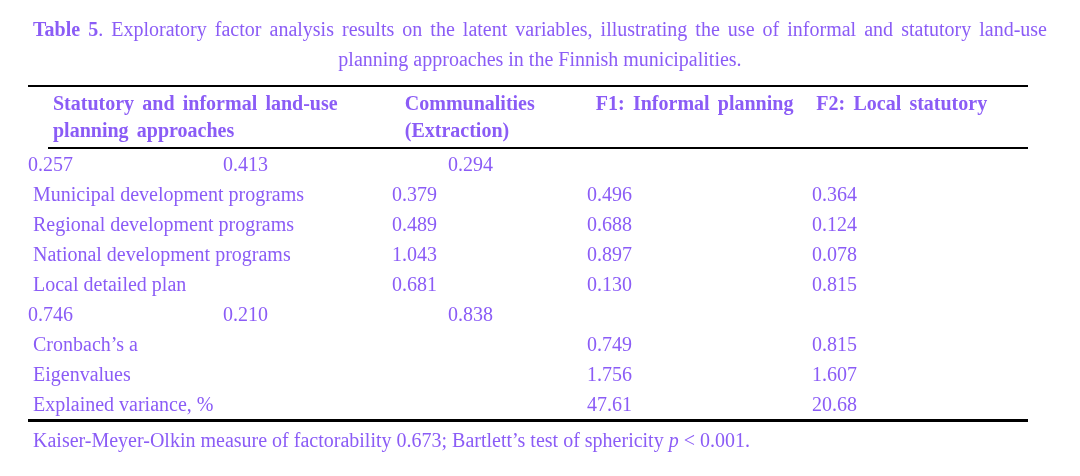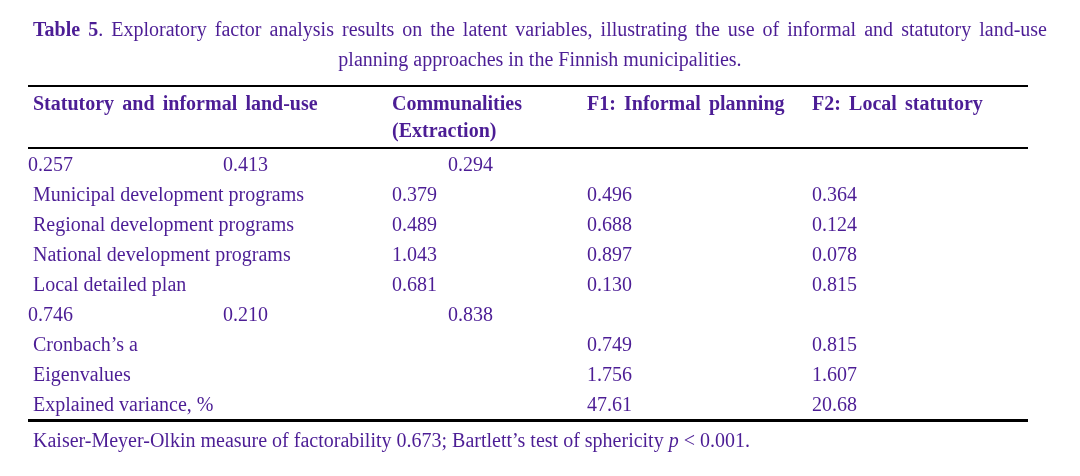--- a/index.html
+++ b/index.html
@@ -5,21 +5,21 @@
   html, body {
     margin: 0;
     padding: 0;
     background: #ffffff;
   }
   .page {
     position: relative;
     width: 1080px;
     height: 476px;
     background: #ffffff;
-    color: #4c1d95;
+    color: #8b5cf6;
     font-family: "Liberation Serif", "DejaVu Serif", serif;
     font-size: 20px;
     overflow: hidden;
   }
 
   
   .caption {
     position: absolute;
     left: 33px;
     top: 14px;
@@ -48,20 +48,21 @@
     border-top: 2.5px solid #000000;
     border-bottom: 3px solid #000000;
   }
   .thead {
     display: flex;
     border-bottom: 2px solid #000000;
     font-weight: bold;
     line-height: 27px;
     padding: 3px 0 3px 0;
     word-spacing: 0.16em;
+    margin-left: 20px;
   }
   .trow {
     display: flex;
     height: 30px;
     line-height: 30px;
   }
   .c1 { width: 364px; padding-left: 5px; box-sizing: border-box; }
   .c2 { width: 195px; }
   .c3 { width: 225px; }
   .c4 { width: 216px; }
@@ -86,20 +87,21 @@
       <span class="bold">Table 5</span><span>. Exploratory factor analysis results on the latent variables, illustrating the use of informal and statutory land-use</span>
     </div>
     <div class="caption-line2">planning approaches in the Finnish municipalities.</div>
   </div>
 
   <div class="efa-table">
 
     <div class="thead">
       <div class="c1 hcell">
         <div>Statutory and informal land-use</div>
+        <div>planning approaches</div>
       </div>
       <div class="c2 hcell">
         <div>Communalities</div>
         <div>(Extraction)</div>
       </div>
       <div class="c3 hcell">
         <div>F1: Informal planning</div>
         <div></div>
       </div>
       <div class="c4 hcell">

